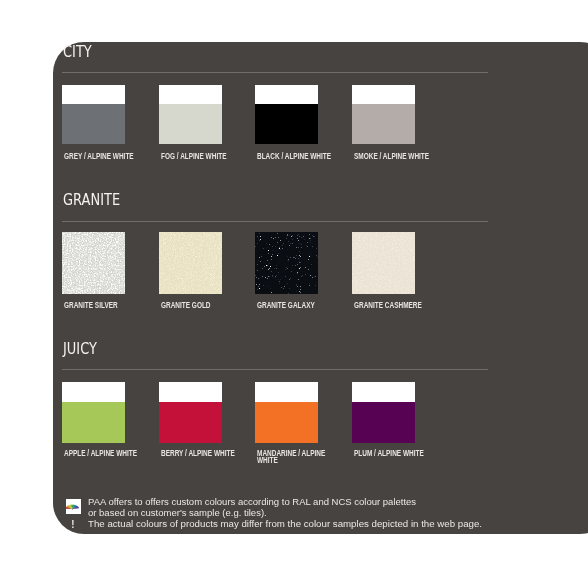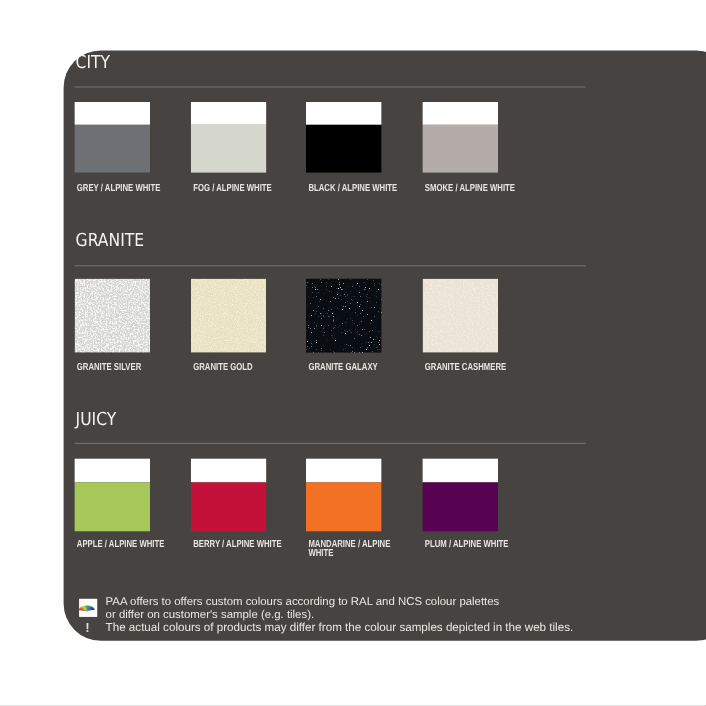--- a/index.html
+++ b/index.html
@@ -181,17 +181,17 @@
           <path d="M0 0 L6.8 -1.0 L6.8 1.0 Z" fill="#2a77b0" transform="rotate(-52.6)"></path>
           <path d="M0 0 L6.8 -1.0 L6.8 1.0 Z" fill="#2f55a4" transform="rotate(-41.1)"></path>
           <path d="M0 0 L6.8 -1.0 L6.8 1.0 Z" fill="#363d93" transform="rotate(-29.5)"></path>
           <path d="M0 0 L6.8 -1.0 L6.8 1.0 Z" fill="#3c2f85" transform="rotate(-18.0)"></path>
         </g>
         <path d="M5.8 9.4 L6.75 9.4 L6.55 11.0 L6.0 11.0 Z" fill="#9a8a6c"></path>
       </svg>
     </div>
     <div class="fbang" style="left:18px;top:29px;">!</div>
     <div class="ftext" style="left: 35px; top: 6px; color: rgb(235, 232, 228);">PAA offers to offers custom colours according to RAL and NCS colour palettes</div>
-    <div class="ftext" style="left: 35px; top: 17px; color: rgb(235, 232, 228);">or differ on customer's sample (e.g. tiles).</div>
-    <div class="ftext" style="left: 35px; top: 28px; font-size: 9.7px; color: rgb(235, 232, 228);">The actual colours of products may differ from the colour samples depicted in the web tiles.</div>
+    <div class="ftext" style="left: 35px; top: 17px; color: rgb(235, 232, 228);">or based on customer's sample (e.g. tiles).</div>
+    <div class="ftext" style="left: 35px; top: 28px; font-size: 9.7px; color: rgb(235, 232, 228);">The actual colours of products may differ from the colour samples depicted in the web page.</div>
   </div>
 
 </div>
 
 </body></html>

